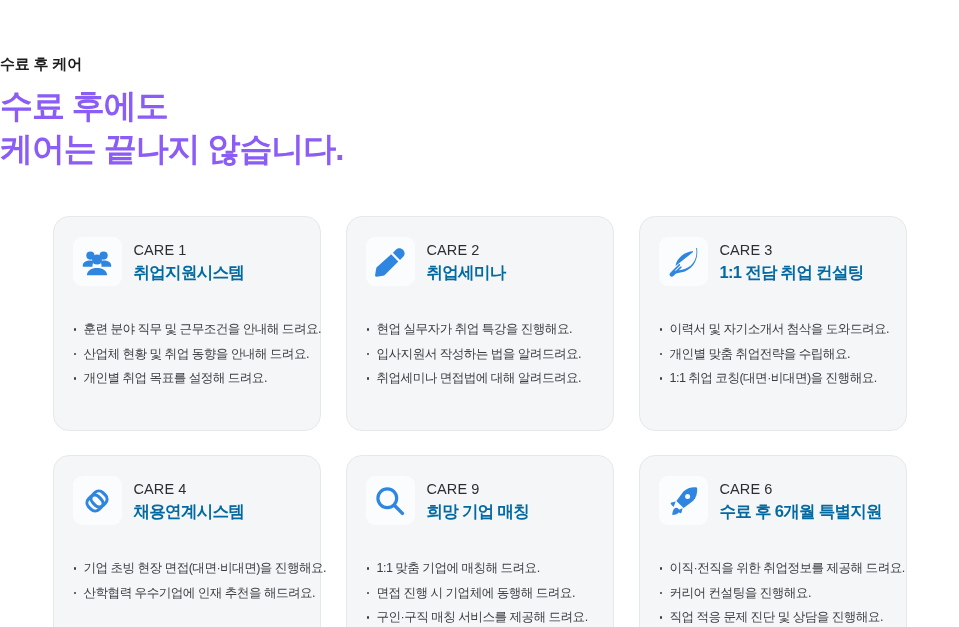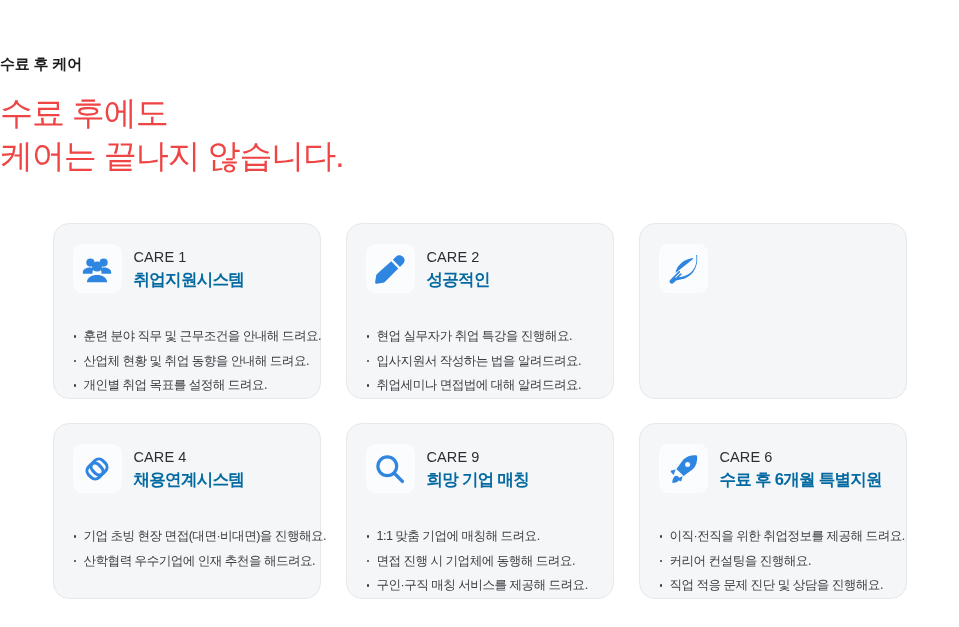--- a/index.html
+++ b/index.html
@@ -25,24 +25,24 @@
     text-align: left;
   }
   .eyebrow {
     font-size: 15px;
     font-weight: 700;
     color: #1d1d1f;
     letter-spacing: -0.2px;
     line-height: 1.3;
   }
   .headline {
-    margin-top: 17px;
+    margin-top: 10px;
     font-size: 33px;
-    font-weight: 400;
-    color: #ef4444;
+    font-weight: 700;
+    color: #8b5cf6;
     letter-spacing: -1.1px;
     line-height: 1.33;
   }
   .headline-line { display: block; }
 
   
   .grid {
     margin: 0 auto;
     width: 872px;
     padding-top: 45px;
@@ -51,21 +51,21 @@
     column-gap: 25px;
     row-gap: 24px;
     justify-content: center;
   }
 
   .card {
     position: relative;
     background: #f4f6f8;
     border: 1px solid #e6e9ec;
     border-radius: 16px;
-    height: 176px;
+    height: 215px;
     padding: 17px 19px 18px 19px;
   }
 
   .card-head {
     display: flex;
     align-items: center;
     gap: 12px;
     height: 55px;
   }
   .icon-tile {
@@ -162,38 +162,47 @@
       <div class="card">
         <div class="card-head">
           <span class="icon-tile">
             <svg width="32" height="32" viewBox="0 0 32 32">
               <path d="M22.1 3.6c2.2-2.2 5.1-1.6 6.9.2 1.8 1.8 2.4 4.7.2 6.9l-3.2 3.2-7.1-7.1z" fill="#2f86e0"></path>
               <path d="M17.2 8.3l7.1 7.1-13.5 13.5c-.5.5-1.1.8-1.8.9l-6.4 1c-.9.1-1.6-.6-1.5-1.5l1-6.4c.1-.7.4-1.3.9-1.8z" fill="#2f86e0"></path>
             </svg>
           </span>
           <div class="head-text">
             <div class="care-label">CARE 2</div>
-            <div class="care-title">성공적인</div>
+            <div class="care-title">취업세미나</div>
           </div>
         </div>
         <ul class="bullets">
           <li>현업 실무자가 취업 특강을 진행해요.</li>
           <li>입사지원서 작성하는 법을 알려드려요.</li>
           <li>취업세미나 면접법에 대해 알려드려요.</li>
         </ul>
       </div>
       <div class="card">
         <div class="card-head">
           <span class="icon-tile">
             <svg width="32" height="32" viewBox="0 0 32 32">
               <path d="M29.3 3.2c.6 5.6-.6 10.3-3.3 13.9-2.6 3.5-6.5 5.7-11 6.6l-3.2.6 2.6-2.6c.3-.3.3-.8 0-1.1-.3-.3-.8-.3-1.1 0L9.1 24.4l-1.5.3 5.3-5.3c.3-.3.3-.8 0-1.1-.3-.3-.8-.3-1.1 0l-6.3 6.3-2.3 2.3c-.9.9-.9 2.3 0 3.2.9.9 2.3.9 3.2 0l2.7-2.7 4.3-.8c5.2-1 9.8-3.6 12.9-7.7 3.3-4.4 4.5-10 3.8-16.3-.06-.6-.78-.86-1.2-.42z" fill="#2f86e0"></path>
               <path d="M26.6 5.1c-4.3.4-8.6 1.9-12 4.6-3.3 2.6-5.5 6.2-6.1 10.4l17.3-13.8c.5-.4.3-1.25-.4-1.2z" fill="#2f86e0"></path>
             </svg>
           </span>
-        </div>
+          <div class="head-text">
+            <div class="care-label">CARE 3</div>
+            <div class="care-title">1:1 전담 취업 컨설팅</div>
+          </div>
+        </div>
+        <ul class="bullets">
+          <li>이력서 및 자기소개서 첨삭을 도와드려요.</li>
+          <li>개인별 맞춤 취업전략을 수립해요.</li>
+          <li>1:1 취업 코칭(대면·비대면)을 진행해요.</li>
+        </ul>
       </div>
       <div class="card">
         <div class="card-head">
           <span class="icon-tile">
             <svg width="32" height="32" viewBox="0 0 32 32">
               <g fill="none" stroke="#2f86e0" stroke-width="3.1" stroke-linecap="round">
                 <path d="M13.9 7.6a5.6 5.6 0 0 1 7.9 0l2.6 2.6a5.6 5.6 0 0 1 0 7.9l-2.2 2.2a5.6 5.6 0 0 1-7.9 0l-2.6-2.6a5.6 5.6 0 0 1 0-7.9z"></path>
                 <path d="M18.1 24.4a5.6 5.6 0 0 1-7.9 0l-2.6-2.6a5.6 5.6 0 0 1 0-7.9l2.2-2.2a5.6 5.6 0 0 1 7.9 0l2.6 2.6a5.6 5.6 0 0 1 0 7.9z"></path>
               </g>
             </svg>

